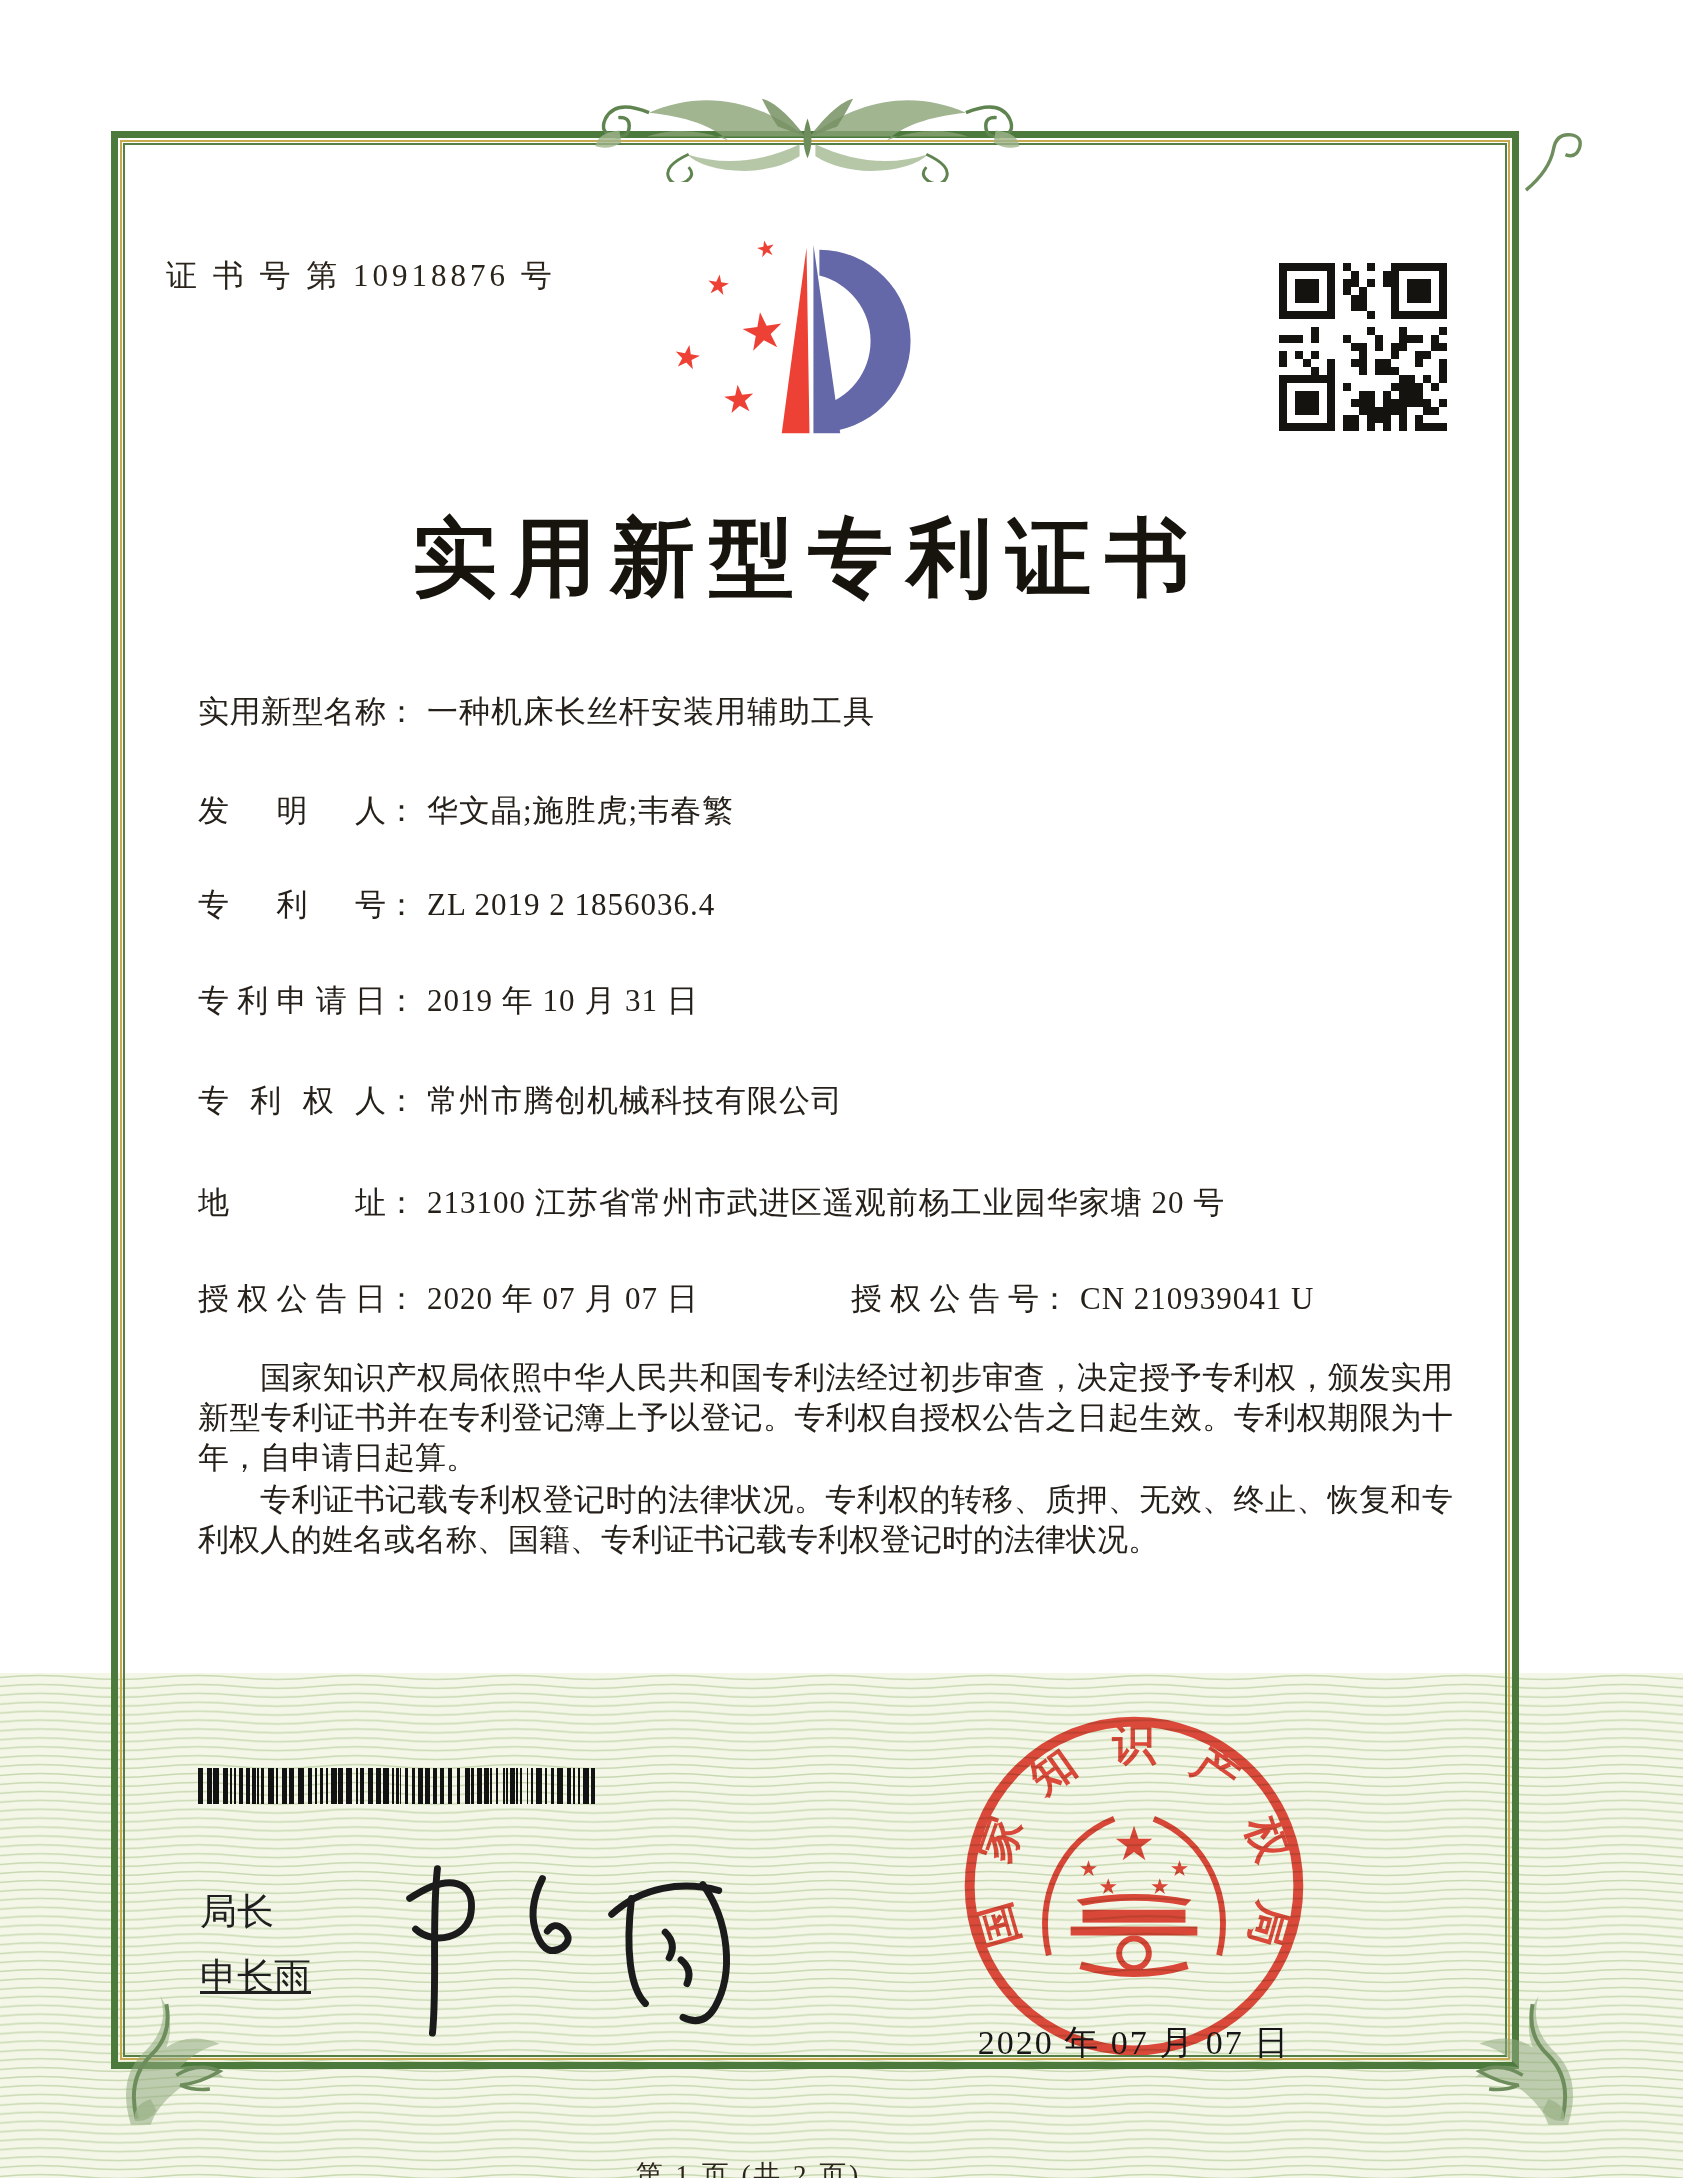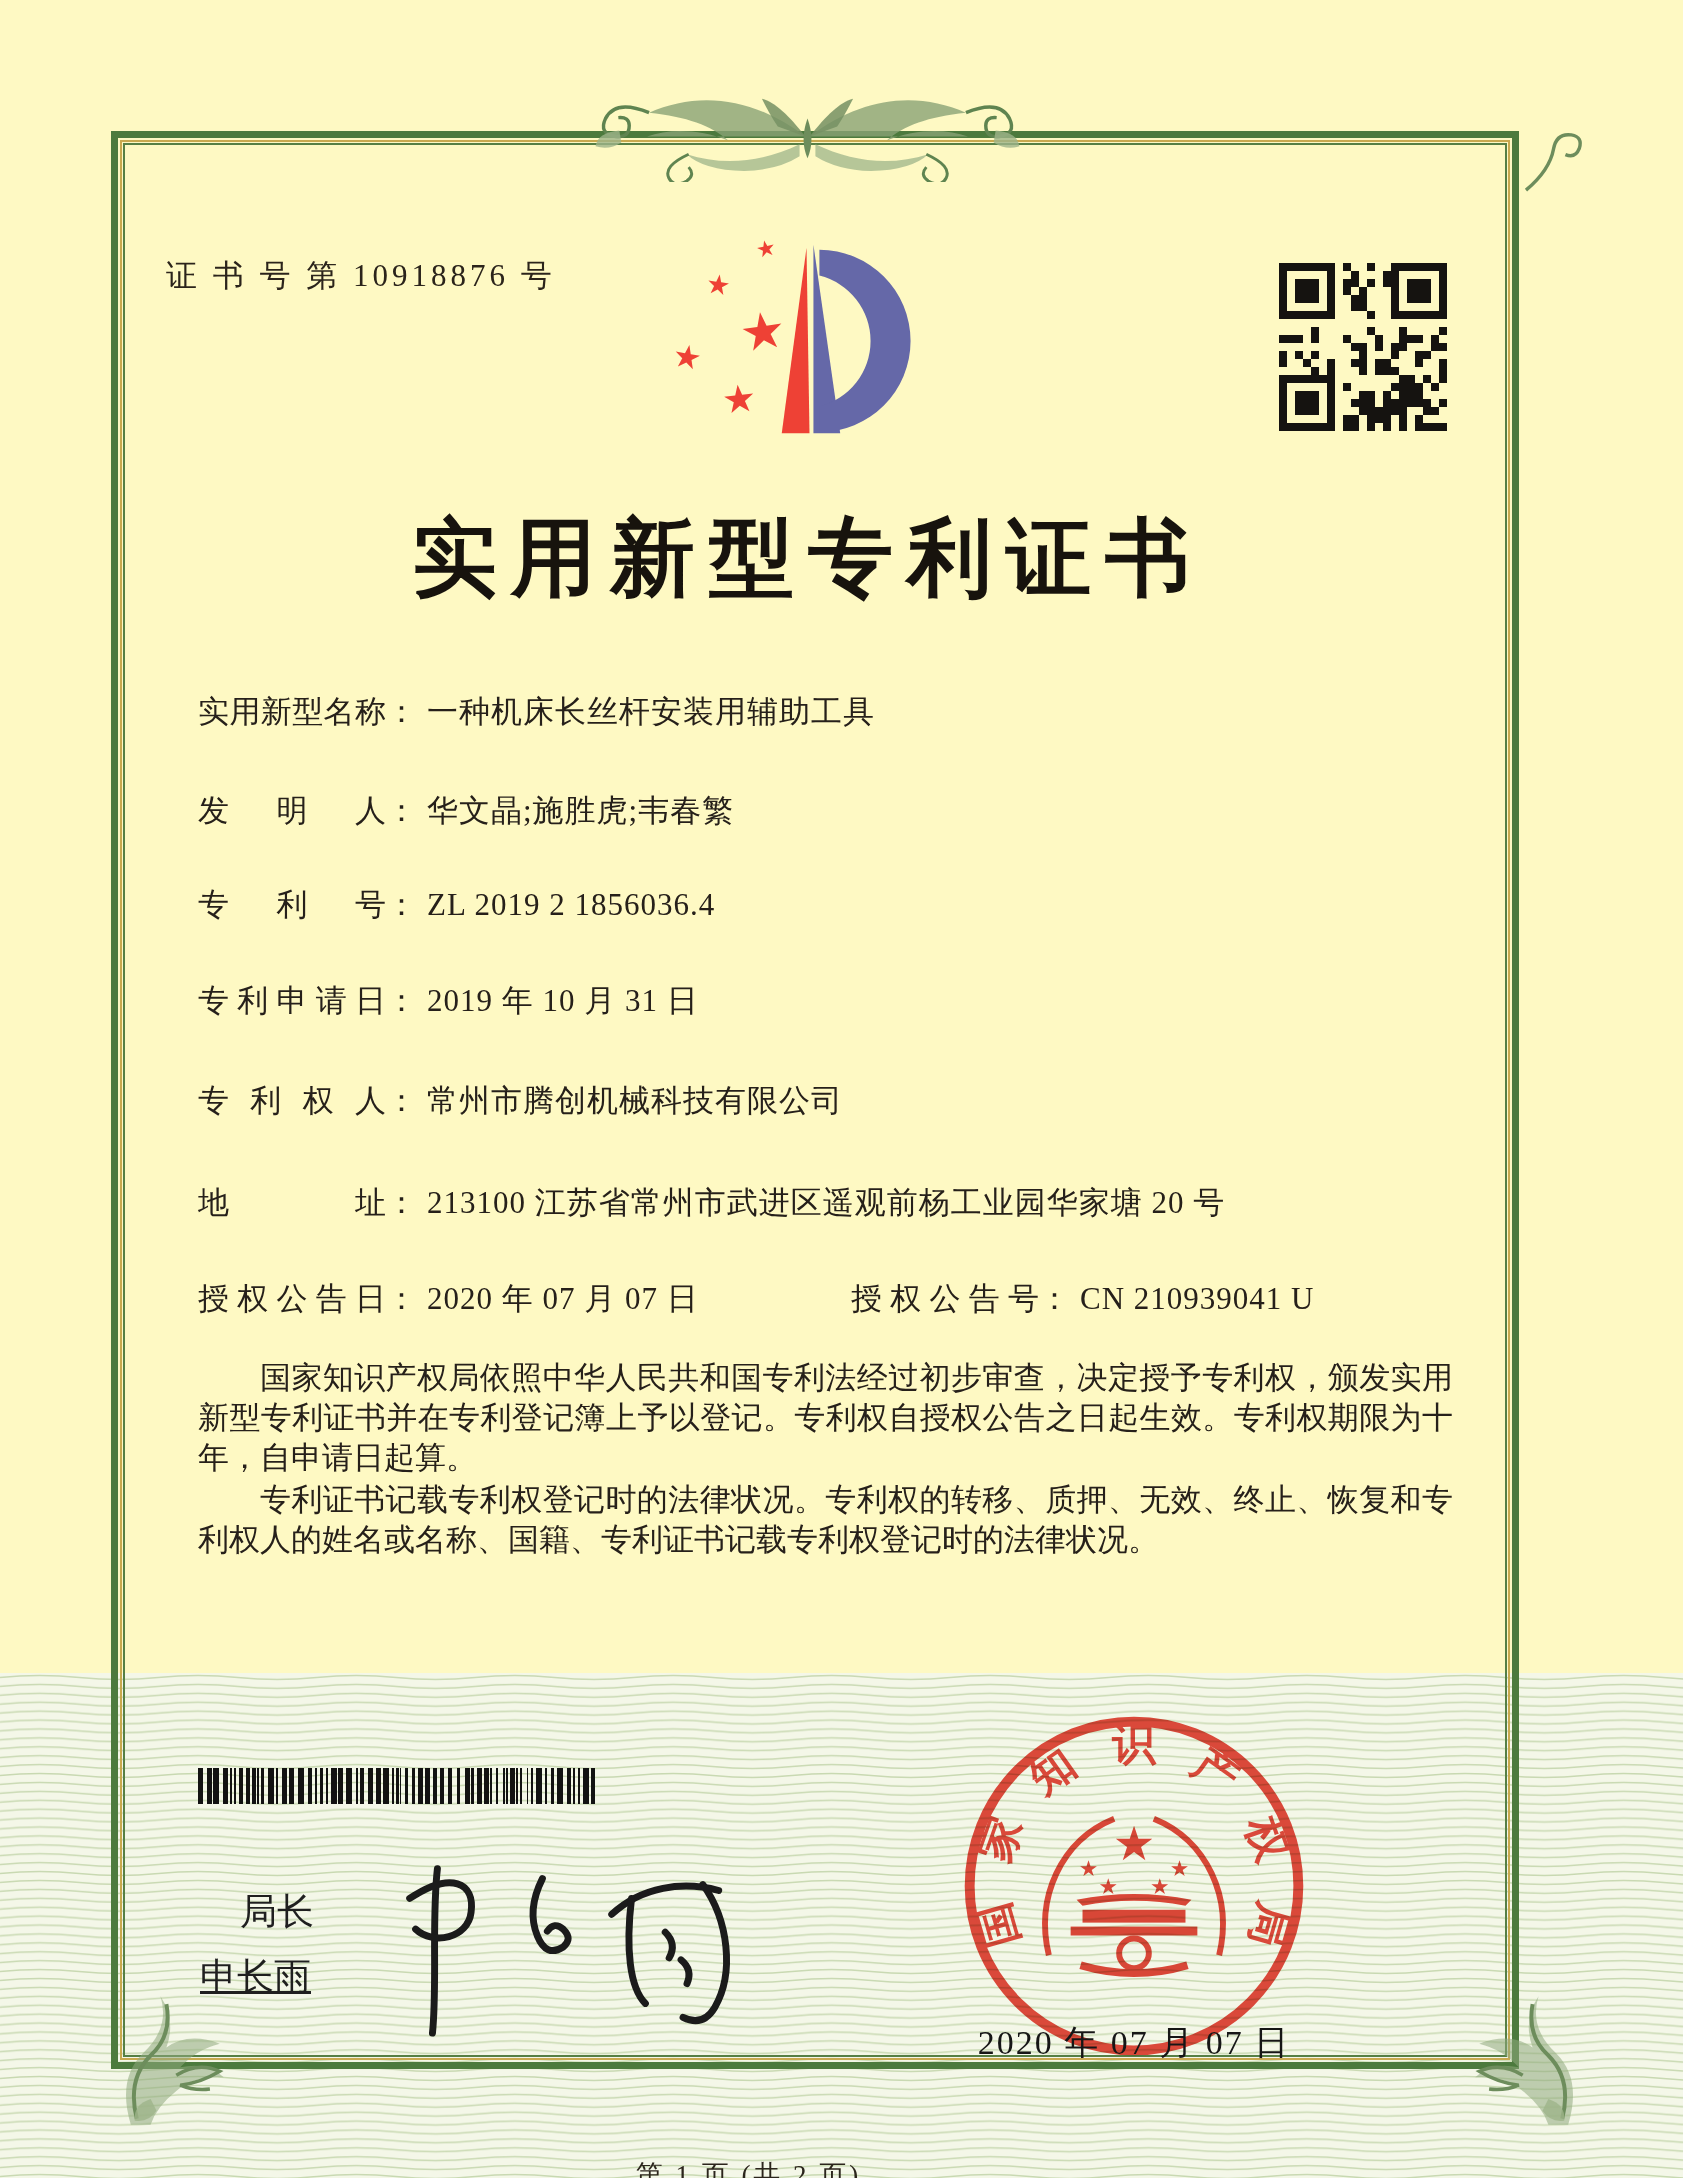--- a/index.html
+++ b/index.html
@@ -1,16 +1,16 @@
 <!DOCTYPE html>
 <html><head>
 <meta charset="utf-8">
 <style>
   html,body{margin:0;padding:0;background:#9a9a9a;}
-  #page{position:relative;width:1683px;height:2178px;background:#fef9c3;overflow:hidden;
+  #page{position:relative;width:1683px;height:2178px;background:#ffffff;overflow:hidden;
         font-family:"Liberation Serif","DejaVu Serif",serif;color:#26201a;}
   .abs{position:absolute;}
   
   #frame-outer{left:111px;top:131px;width:1394px;height:1924px;border:7px solid #4c7a3d;z-index:1;}
   #frame-gold{left:2px;top:2px;right:2px;bottom:2px;position:absolute;border:2px solid #c9a94e;}
   #frame-inner{left:5px;top:5px;right:5px;bottom:5px;position:absolute;border:2px solid #567f45;}
   
   #cert-no{left:166px;top:255px;font-size:31px;letter-spacing:4px;color:#2b241b;z-index:3;}
   #logo{left:645px;top:230px;width:327px;height:223px;z-index:3;}
   .logo-star{position:absolute;color:#ee4135;line-height:1;}
@@ -21,21 +21,21 @@
   .field-row{left:198px;width:1287px;font-size:31px;z-index:3;white-space:nowrap;}
   .f-label{display:inline-block;width:188px;text-align:justify;text-align-last:justify;vertical-align:bottom;}
   .f-colon{display:inline-block;margin-right:10px;}
   .f-value{letter-spacing:1px;}
   .f-pair2{position:absolute;left:653px;top:0;}
   
   #paras{left:198px;top:1358px;width:1255px;font-size:31px;line-height:40px;text-align:justify;z-index:3;}
   #paras p{margin:0 0 2px 0;text-indent:2em;}
   
   #barcode{left:198px;top:1768px;width:401px;height:36px;z-index:3;}
-  #director-label{left:200px;top:1887px;font-size:37px;font-family:"Liberation Sans","DejaVu Sans",sans-serif;color:#1f1f1f;z-index:3;margin-left:40px;}
+  #director-label{left:200px;top:1887px;font-size:37px;font-family:"Liberation Sans","DejaVu Sans",sans-serif;color:#1f1f1f;z-index:3;}
   #director-name{left:200px;top:1952px;font-size:37px;font-family:"Liberation Sans","DejaVu Sans",sans-serif;color:#1f1f1f;z-index:3;text-decoration:underline;}
   #signature{left:376px;top:1837px;width:416px;height:213px;z-index:3;}
   #seal{left:936px;top:1688px;width:396px;height:396px;z-index:4;opacity:.92;mix-blend-mode:multiply;}
   #seal-date{left:936px;top:2020px;width:396px;text-align:center;font-size:34px;color:#161616;z-index:5;letter-spacing:2px;}
   #footer{left:0;top:2117px;width:1497px;text-align:center;font-size:27px;letter-spacing:3px;color:#2b251c;z-index:3;margin-top:40px;}
   .orn{z-index:2;}
   #waves{left:0;top:1673px;width:1683px;height:505px;z-index:0;}
 </style>
 </head>
 <body>

